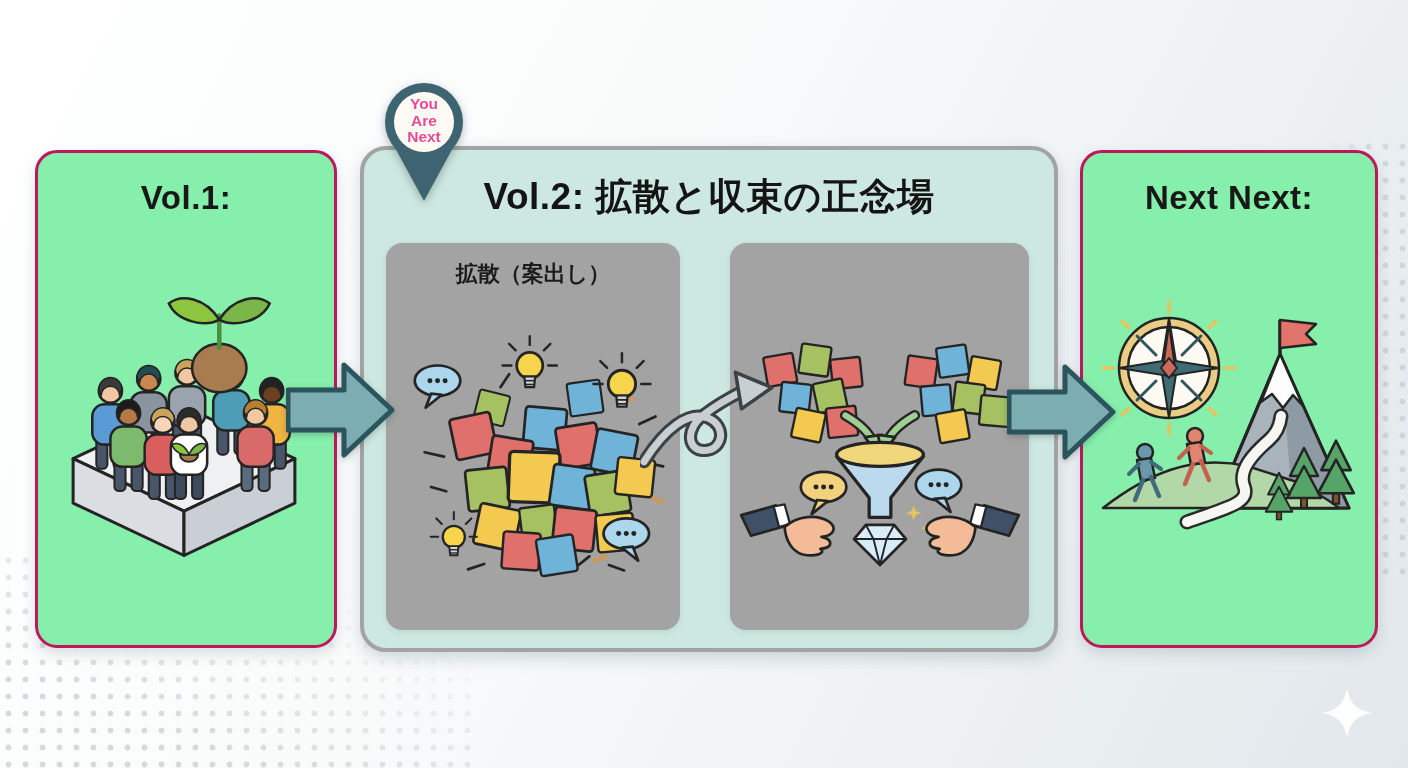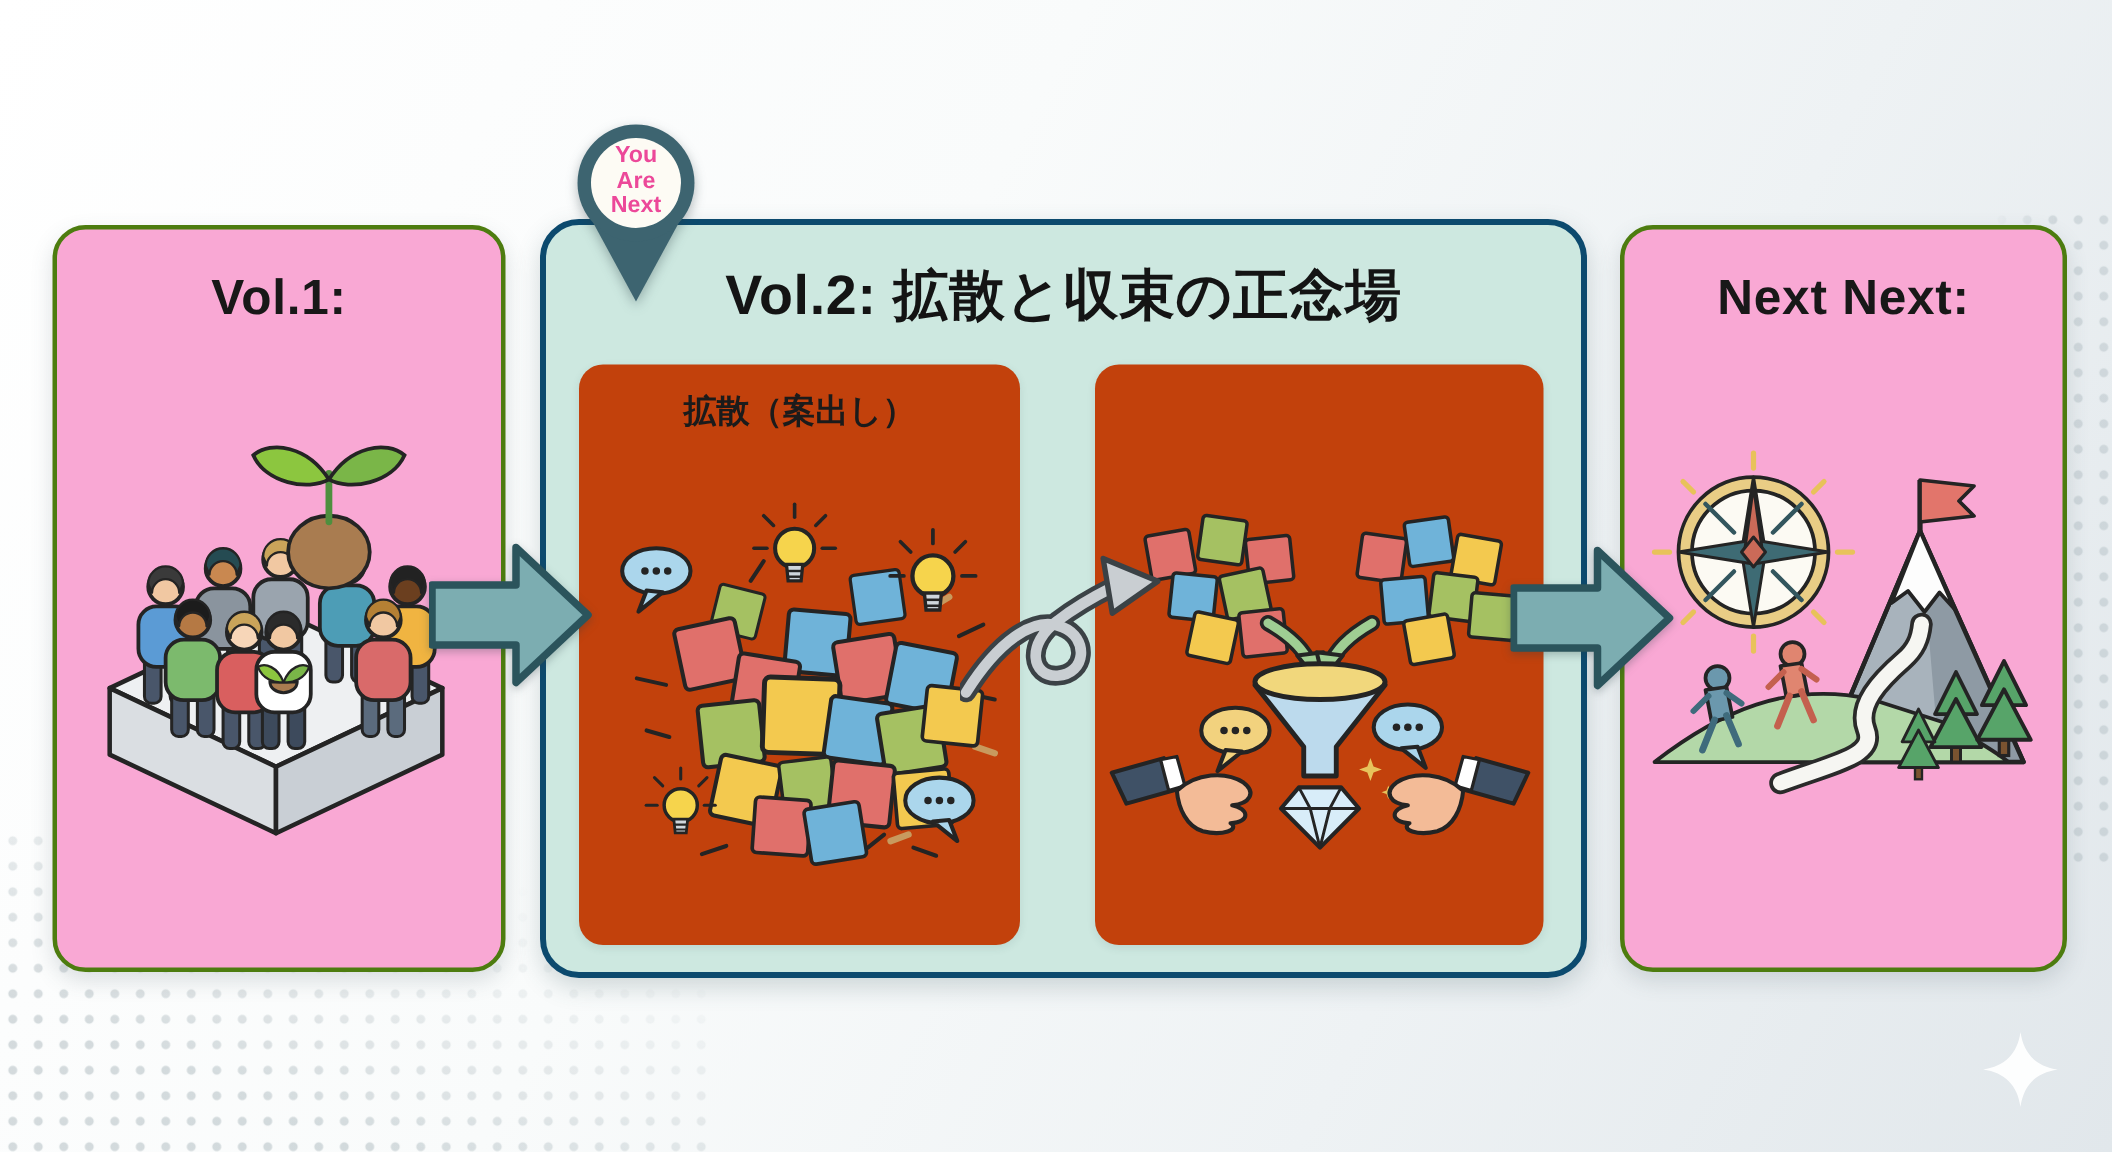--- a/index.html
+++ b/index.html
@@ -14,31 +14,31 @@
   .dots{position:absolute;
     background-image:radial-gradient(circle, rgba(120,140,148,.30) 2.6px, rgba(120,140,148,0) 3.3px);
     background-size:17px 17px;pointer-events:none;}
   .dots-bl{left:0;top:552px;width:480px;height:216px;
     -webkit-mask-image:linear-gradient(to top right,#000 25%,transparent 78%);
     mask-image:linear-gradient(to top right,#000 25%,transparent 78%);}
   .dots-r{left:1326px;top:138px;width:82px;height:440px;opacity:.75;
     -webkit-mask-image:linear-gradient(to right,transparent 0%,#000 55%);
     mask-image:linear-gradient(to right,transparent 0%,#000 55%);}
 
-  .panel{position:absolute;background:#f9a8d4;border:3px solid #4d7c0f;border-radius:22px;
+  .panel{position:absolute;background:#86efac;border:3px solid #be185d;border-radius:22px;
     box-shadow:0 6px 14px rgba(70,90,100,.18);z-index:1;}
   .panel-title{position:absolute;top:24px;left:0;right:0;text-align:center;
     font-weight:800;font-size:33px;line-height:1.3;color:#181818;letter-spacing:.5px;}
 
   .panel-mid{position:absolute;left:360px;top:146px;width:690px;height:498px;
-    background:#cde8e0;border:4px solid #0c4a6e;border-radius:26px;
+    background:#cde8e0;border:4px solid #a3a3a3;border-radius:26px;
     box-shadow:0 6px 16px rgba(60,90,95,.22);z-index:1;}
   .mid-title{position:absolute;top:22px;left:0;right:0;text-align:center;
     font-weight:800;font-size:37px;color:#141414;letter-spacing:.5px;}
-  .subcard{position:absolute;top:93px;height:387px;background:#c2410c;border-radius:16px;
+  .subcard{position:absolute;top:93px;height:387px;background:#a3a3a3;border-radius:16px;
     box-shadow:0 2px 6px rgba(40,70,70,.10);}
   .subcard.left{left:22px;width:294px;}
   .subcard.right{left:366px;width:299px;}
   .sub-label{position:absolute;top:16px;left:0;right:0;text-align:center;
     font-weight:800;font-size:22px;color:#1b1b1b;}
   .sub-art{position:absolute;left:50%;transform:translateX(-50%);top:52px;}
 
   .pin{position:absolute;left:382px;top:80px;width:84px;height:124px;z-index:6;
     filter:drop-shadow(0 3px 4px rgba(40,60,65,.35));}
   .pin-label{position:absolute;top:16px;left:0;width:84px;text-align:center;

